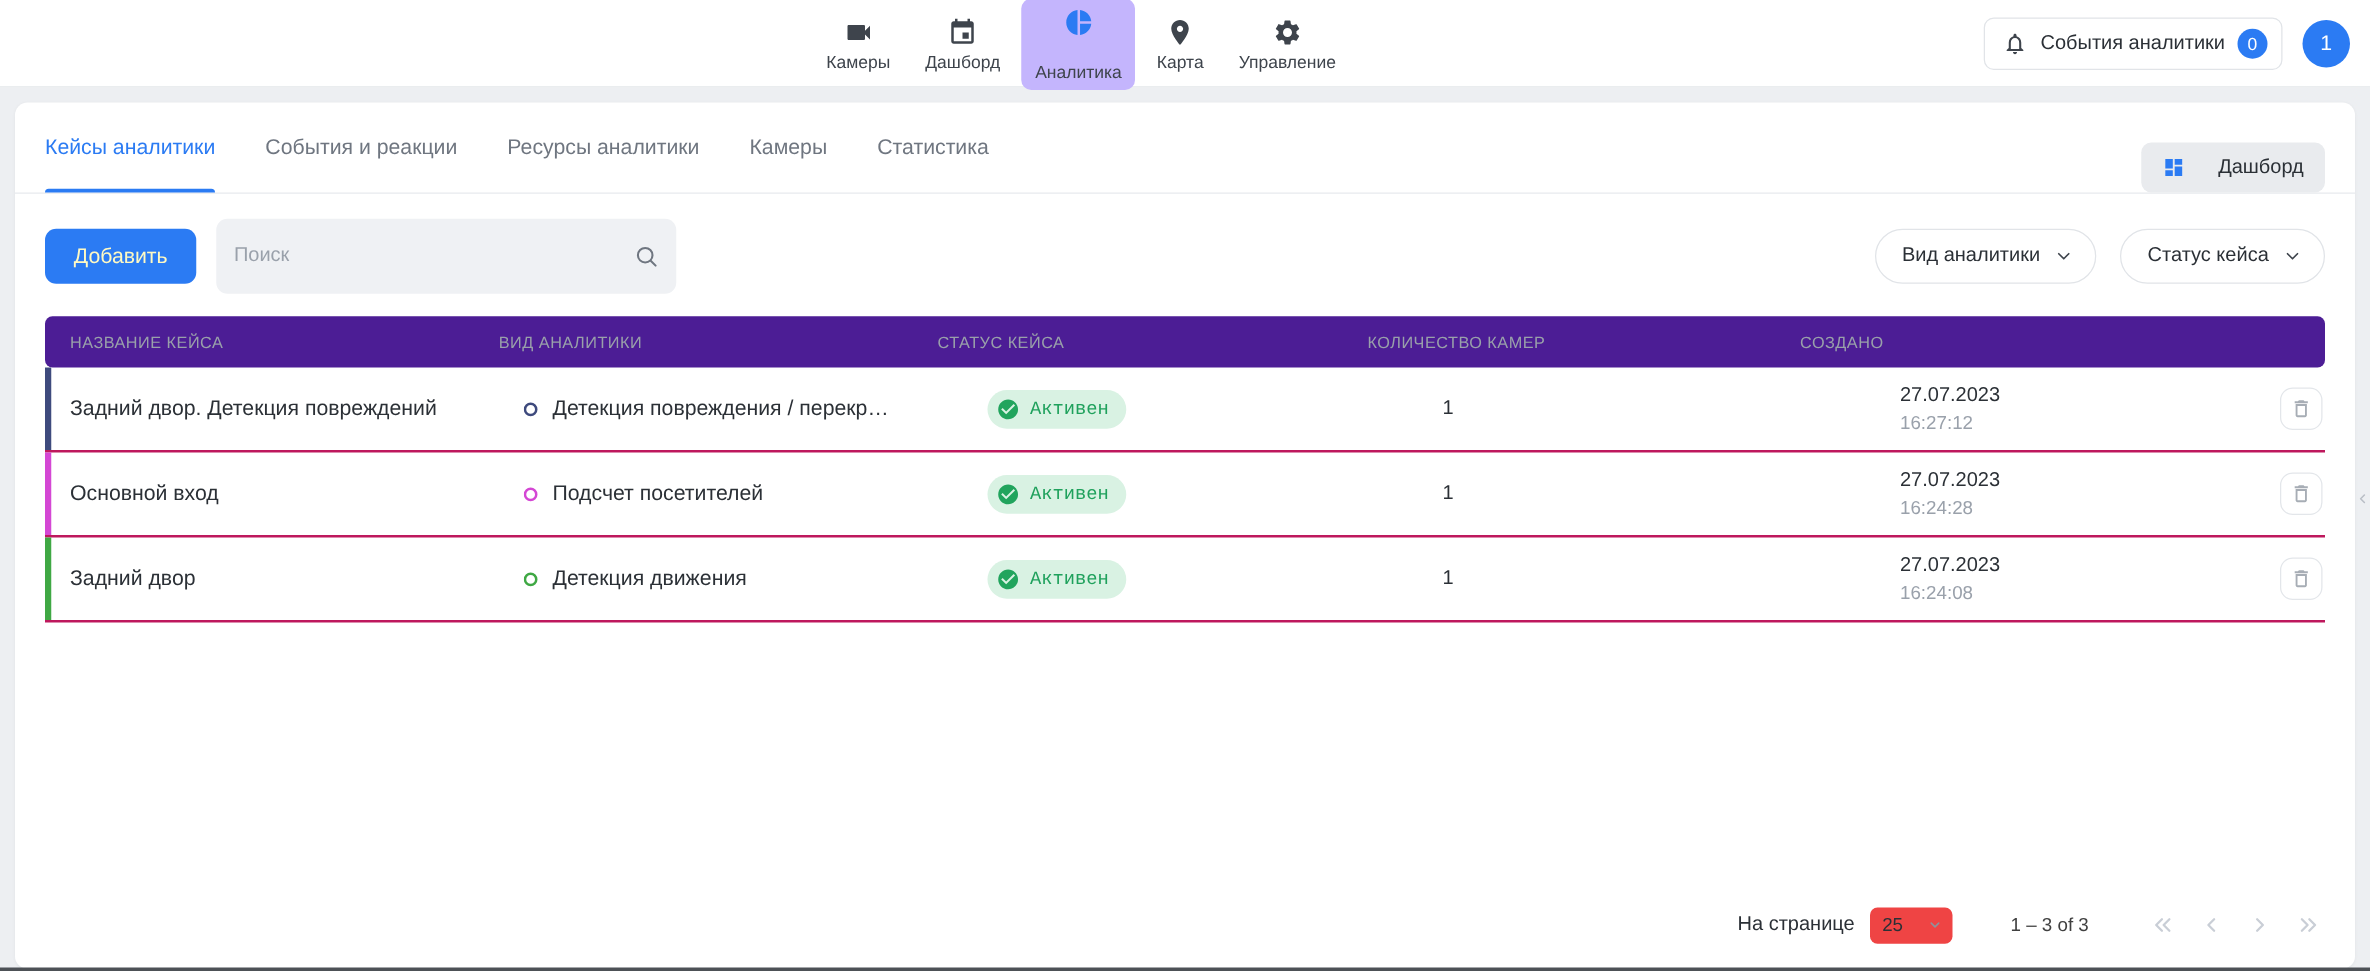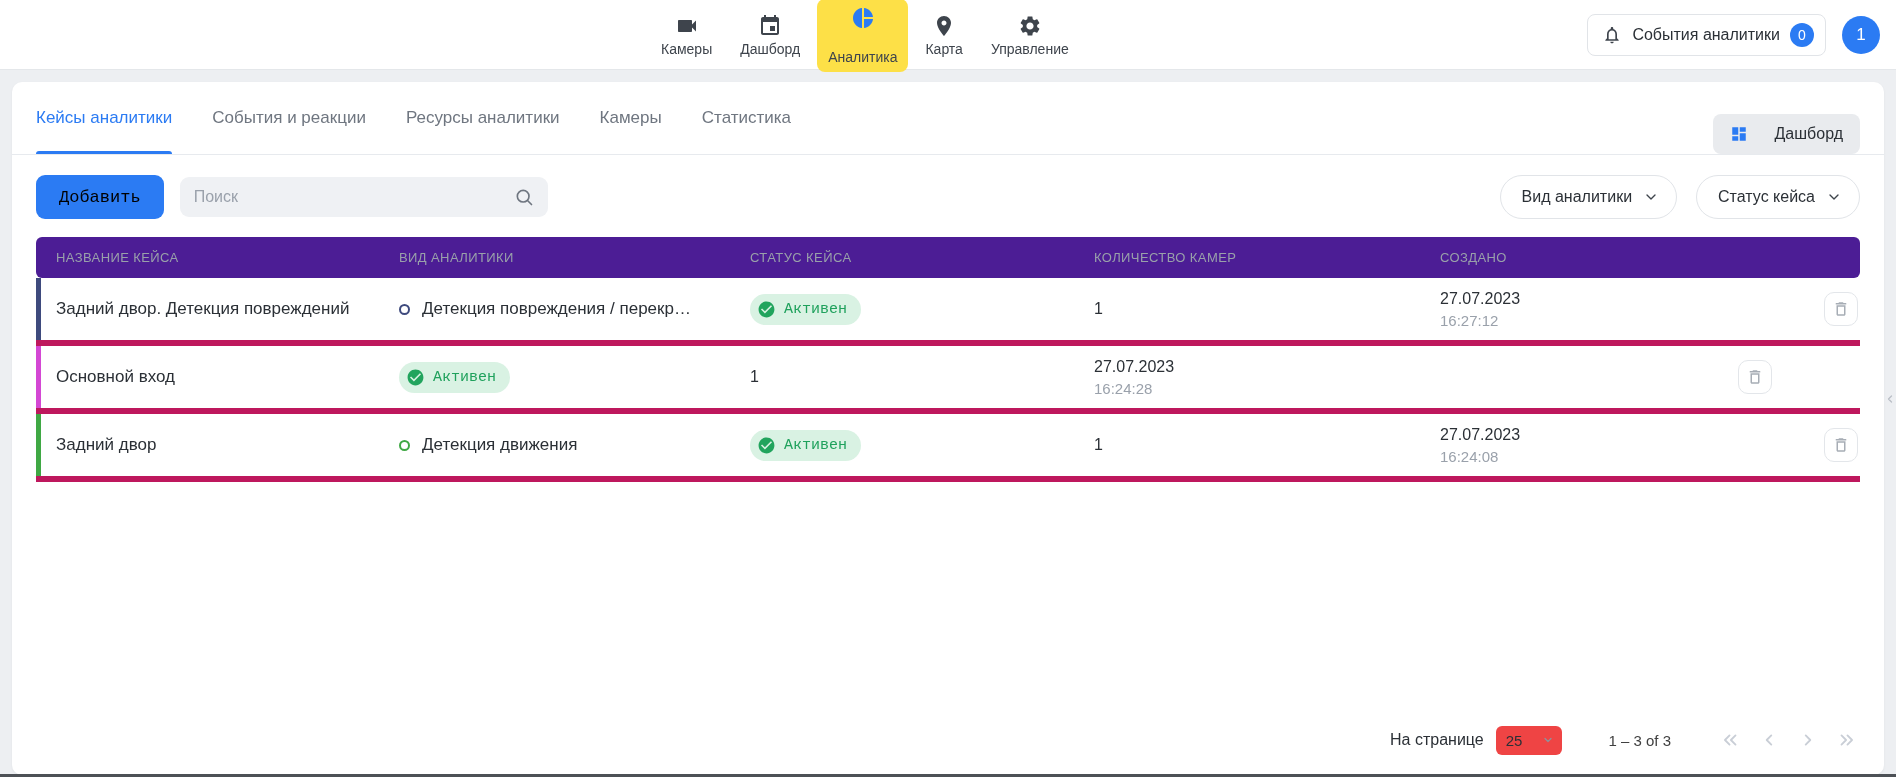--- a/index.html
+++ b/index.html
@@ -10,21 +10,21 @@
     position:relative; overflow:hidden;
   }
 
   
   .topbar { position:absolute; top:0; left:0; right:0; height:70px;
     background:#ffffff; border-bottom:1px solid #e4e7ea; z-index:3; }
   .main-nav { position:absolute; left:650px; top:4px; height:62px;
     display:flex; align-items:center; gap:6px; }
   .nav-item { display:flex; flex-direction:column; align-items:center; gap:3px;
     padding:7px 11px; border-radius:8px; color:#3e444c; cursor:pointer; }
-  .nav-item.active { background:#fde047;gap:19px; }
+  .nav-item.active { background:#c4b5fd;gap:19px; }
   .nav-item.active .nav-icon { color:#2b7bf3; }
   .nav-icon { width:24px; height:24px; color:#3e444c; }
   .nav-icon svg { width:24px; height:24px; display:block; }
   .nav-label { font-size:14px; white-space:nowrap; }
   .topbar-right { position:absolute; right:16px; top:0; height:70px;
     display:flex; align-items:center; gap:16px; }
   .events-btn { display:flex; align-items:center; gap:10px; height:42px;
     padding:0 11px 0 14px; background:#fff; border:1px solid #e1e4e8;
     border-radius:8px; font-size:16px; color:#2b3036; cursor:pointer;
     font-family:inherit; }
@@ -55,24 +55,24 @@
     height:3px; background:#2b7bf3; border-radius:3px 3px 0 0; }
   .dashboard-btn { margin-left:auto; display:flex; align-items:center; gap:27px;
     height:40px; padding:0 17px; background:#e9ebee; border:none; border-radius:8px;
     font-size:16px; color:#2b3036; cursor:pointer; font-family:inherit; }
   .dashboard-btn .dash-ic { width:18px; height:18px; color:#2b7bf3; }
   .dashboard-btn .dash-ic svg { width:18px; height:18px; display:block; }
 
   
   .actions-row { display:flex; align-items:center; padding:20px 24px 0;
     gap:16px; flex:none; }
-  .btn-add { height:44px; padding:0 23px; background:#2b7bf3; color:#000000;
+  .btn-add { height:44px; padding:0 23px; background:#2b7bf3; color:#fef9c3;
     border:none; border-radius:9px; font-size:17px; cursor:pointer;
-    font-family:Liberation Mono, monospace; }
-  .search-box { width:368px; height:40px; background:#eff1f4; border-radius:9px;
+    font-family:Liberation Sans, sans-serif; }
+  .search-box { width:368px; height:60px; background:#eff1f4; border-radius:9px;
     display:flex; align-items:center; padding:0 14px; gap:10px; }
   .search-box input { flex:1; border:none; background:transparent; outline:none;
     font-size:16px; color:#2b3036; font-family:inherit; }
   .search-box input::placeholder { color:#9aa1ab; }
   .search-ic { width:20px; height:20px; color:#6f7680; cursor:pointer; }
   .search-ic svg { width:20px; height:20px; display:block; }
   .filters { margin-left:auto; display:flex; gap:19px; }
   .filter-pill { height:44px; display:flex; align-items:center; gap:11px;
     padding:0 17px 0 21px; border:1px solid #e1e4e8; border-radius:22px;
     background:#fff; font-size:16px; color:#2b3036; cursor:pointer;
@@ -80,21 +80,21 @@
   .chev { width:16px; height:16px; color:#3e444c; }
   .chev svg { width:16px; height:16px; display:block; }
 
   
   .table { padding:18px 24px 0; flex:none; }
   .thead, .trow { display:grid;
     grid-template-columns:343px 351px 344px 346px 1fr 86px;
     align-items:center; padding-left:20px; }
   .thead { background:#4c1d95; border-radius:6px; height:41px; }
   .th { font-size:13px; color:#99a0aa; letter-spacing:.4px; white-space:nowrap; }
-  .trow { height:68px; border-bottom:6px solid #be185d; position:relative; }
+  .trow { height:68px; border-bottom:2px solid #be185d; position:relative;gap:20px; }
   .accent { position:absolute; left:0; top:0; bottom:0; width:5px; }
   .cell-name { font-size:17px; color:#2b3036; white-space:nowrap; overflow:hidden; }
   .cell-type { display:flex; align-items:center; gap:12px; font-size:17px;
     color:#2b3036; white-space:nowrap; overflow:hidden; }
   .type-dot { width:11px; height:11px; border-radius:50%; border:2px solid #888;
     flex:none; }
   .status-badge { display:inline-flex; align-items:center; gap:8px; height:31px;
     padding:0 14px 0 7px; background:#d9f2e3; border-radius:16px; color:#1fa15c;
     font-size:15px; width:max-content;font-family:Liberation Mono, monospace; }
   .status-badge .ck { width:19px; height:19px; color:#21a45d; }
@@ -282,20 +282,24 @@
                   <path d="M16 9v10H8V9h8m-1.5-6h-5l-1 1H5v2h14V4h-3.5l-1-1zM18 7H6v12c0 1.1.9 2 2 2h8c1.1 0 2-.9 2-2V7z"></path>
                 </svg>
             </span>
           </button>
         </div>
       </div>
 
       <div class="trow">
         <span class="accent" style="background: rgb(212, 71, 212);"></span>
         <div class="cell-name">Основной вход</div>
+        <div class="cell-type">
+          <span class="type-dot" style="border-color: rgb(212, 71, 212);"></span>
+          <span>Подсчет посетителей</span>
+        </div>
         <div>
           <span class="status-badge">
             <span class="ck">
               <svg viewBox="0 0 24 24" fill="currentColor">
                   <path d="M12 2C6.48 2 2 6.48 2 12s4.48 10 10 10 10-4.48 10-10S17.52 2 12 2zm-2 15l-5-5 1.41-1.41L10 14.17l7.59-7.59L19 8l-9 9z"></path>
                 </svg>
             </span>
             <span>Активен</span>
           </span>
         </div>

